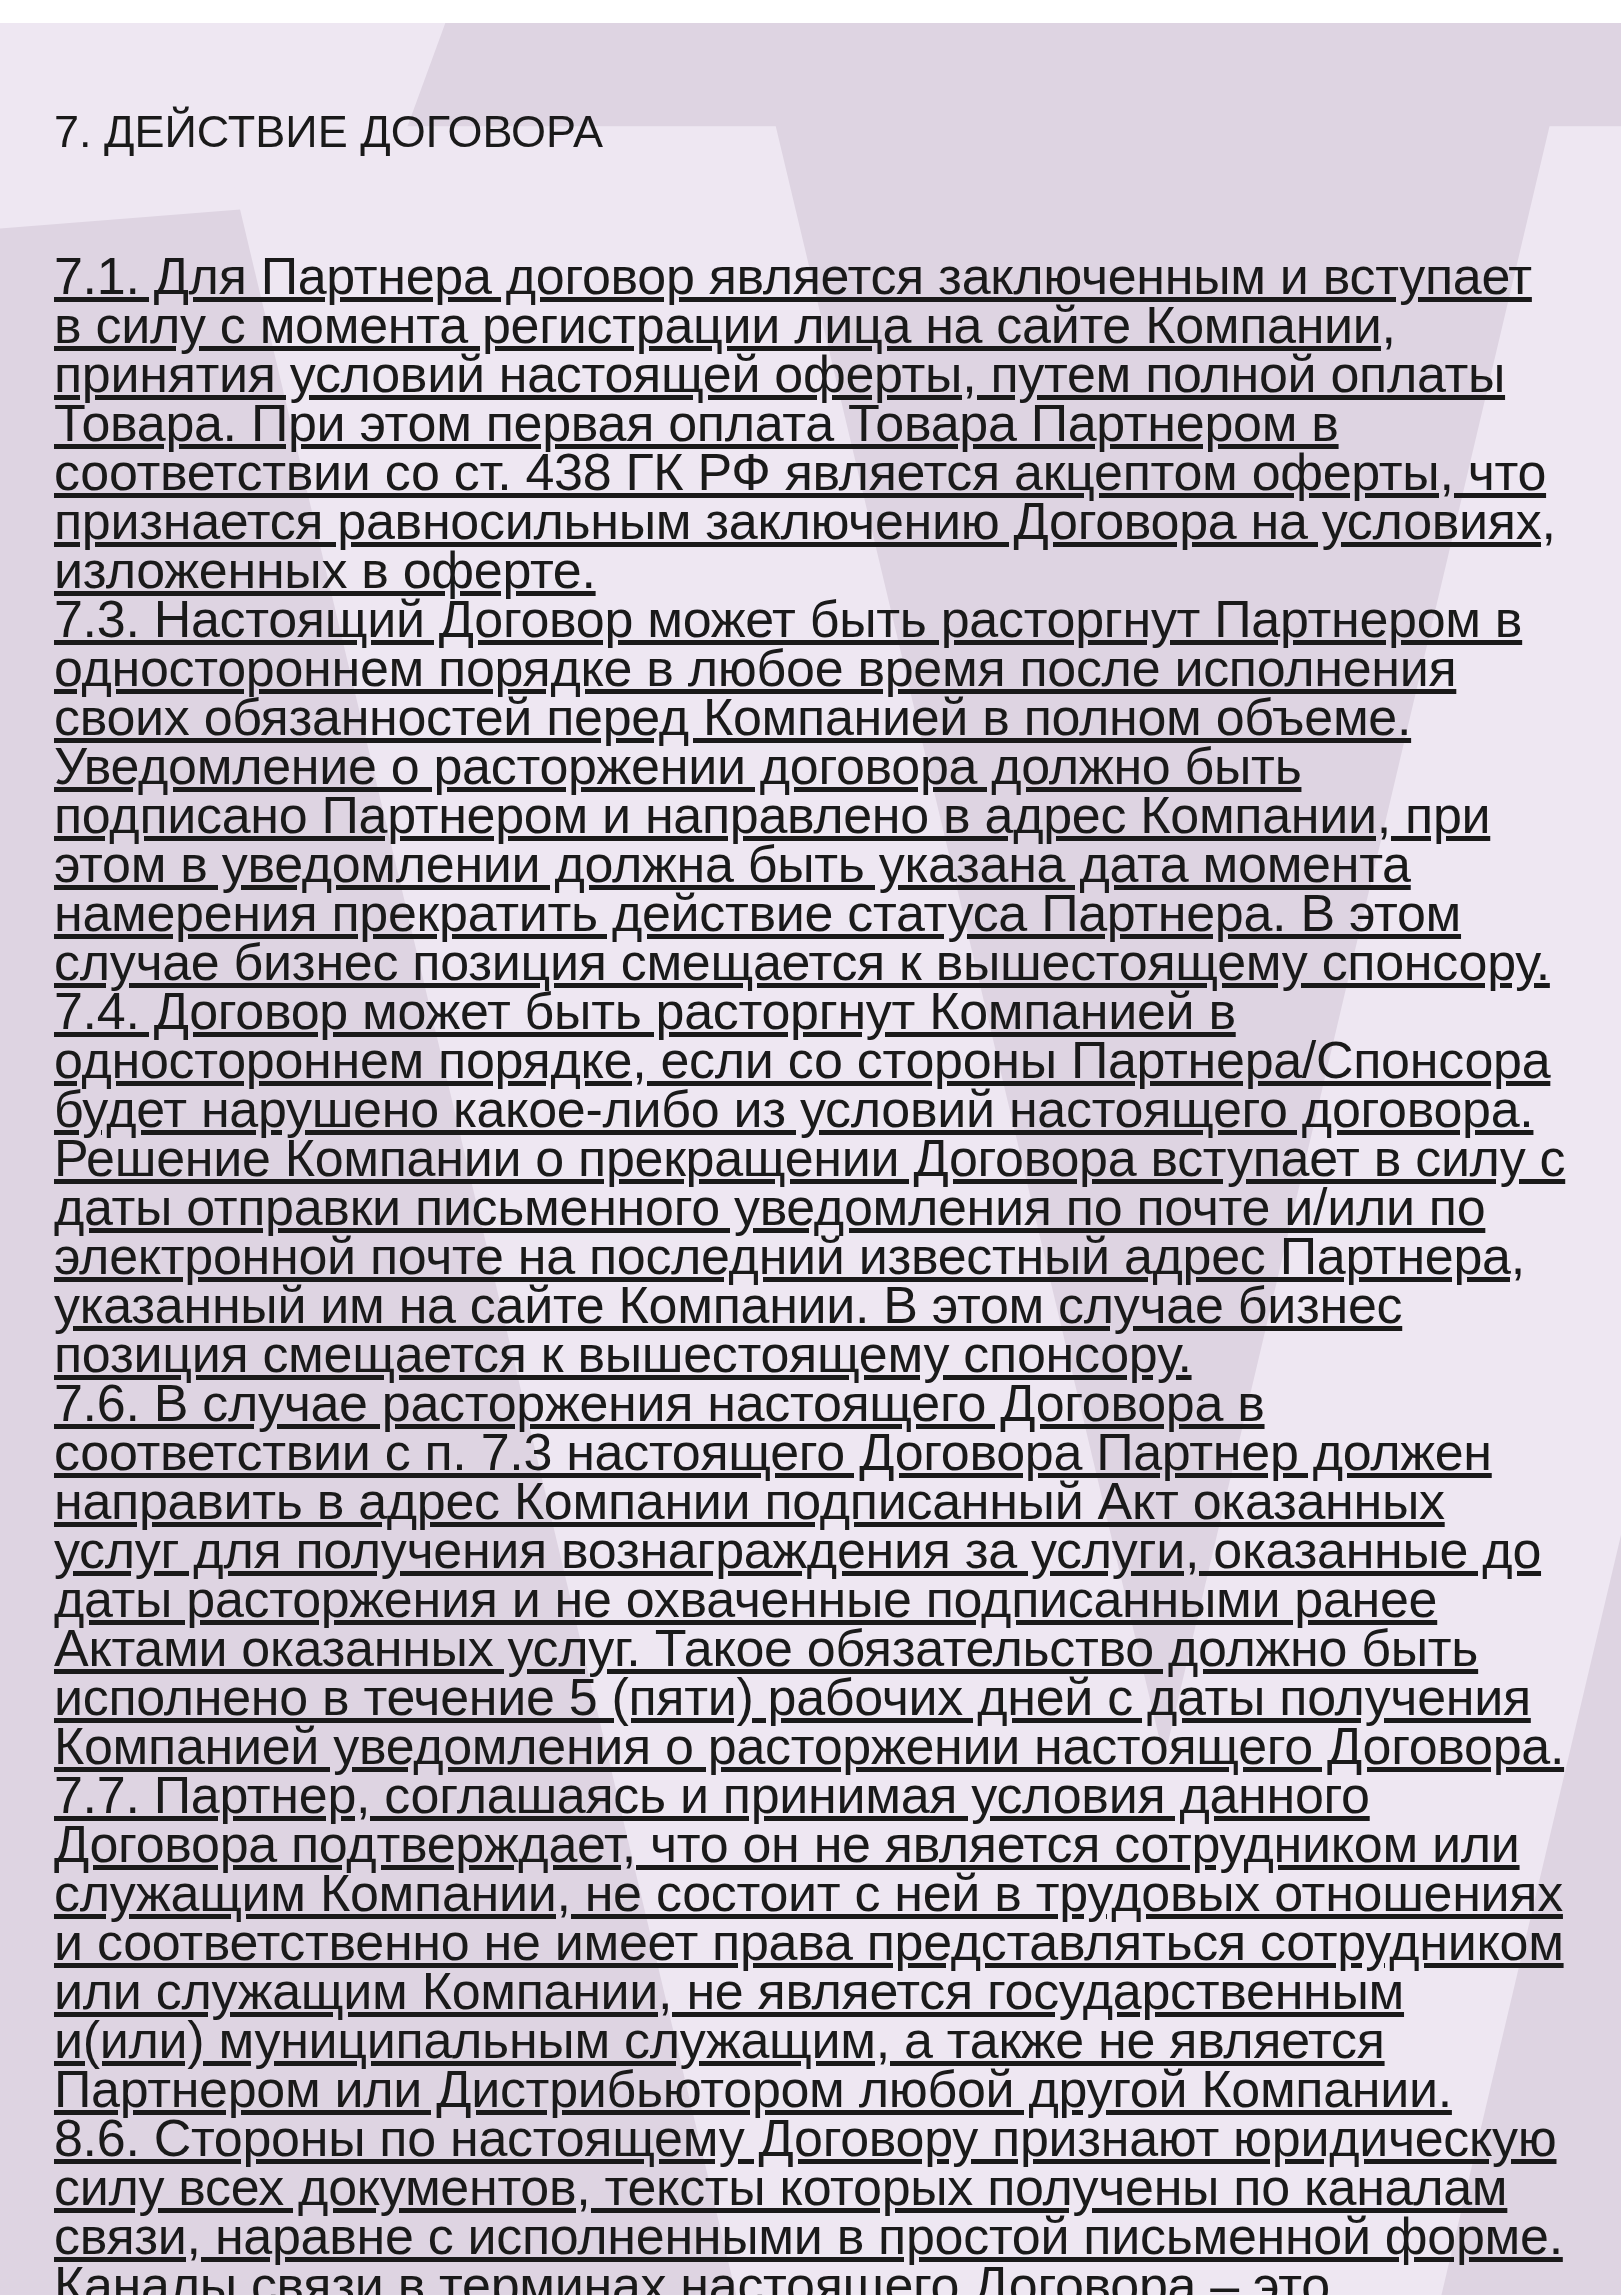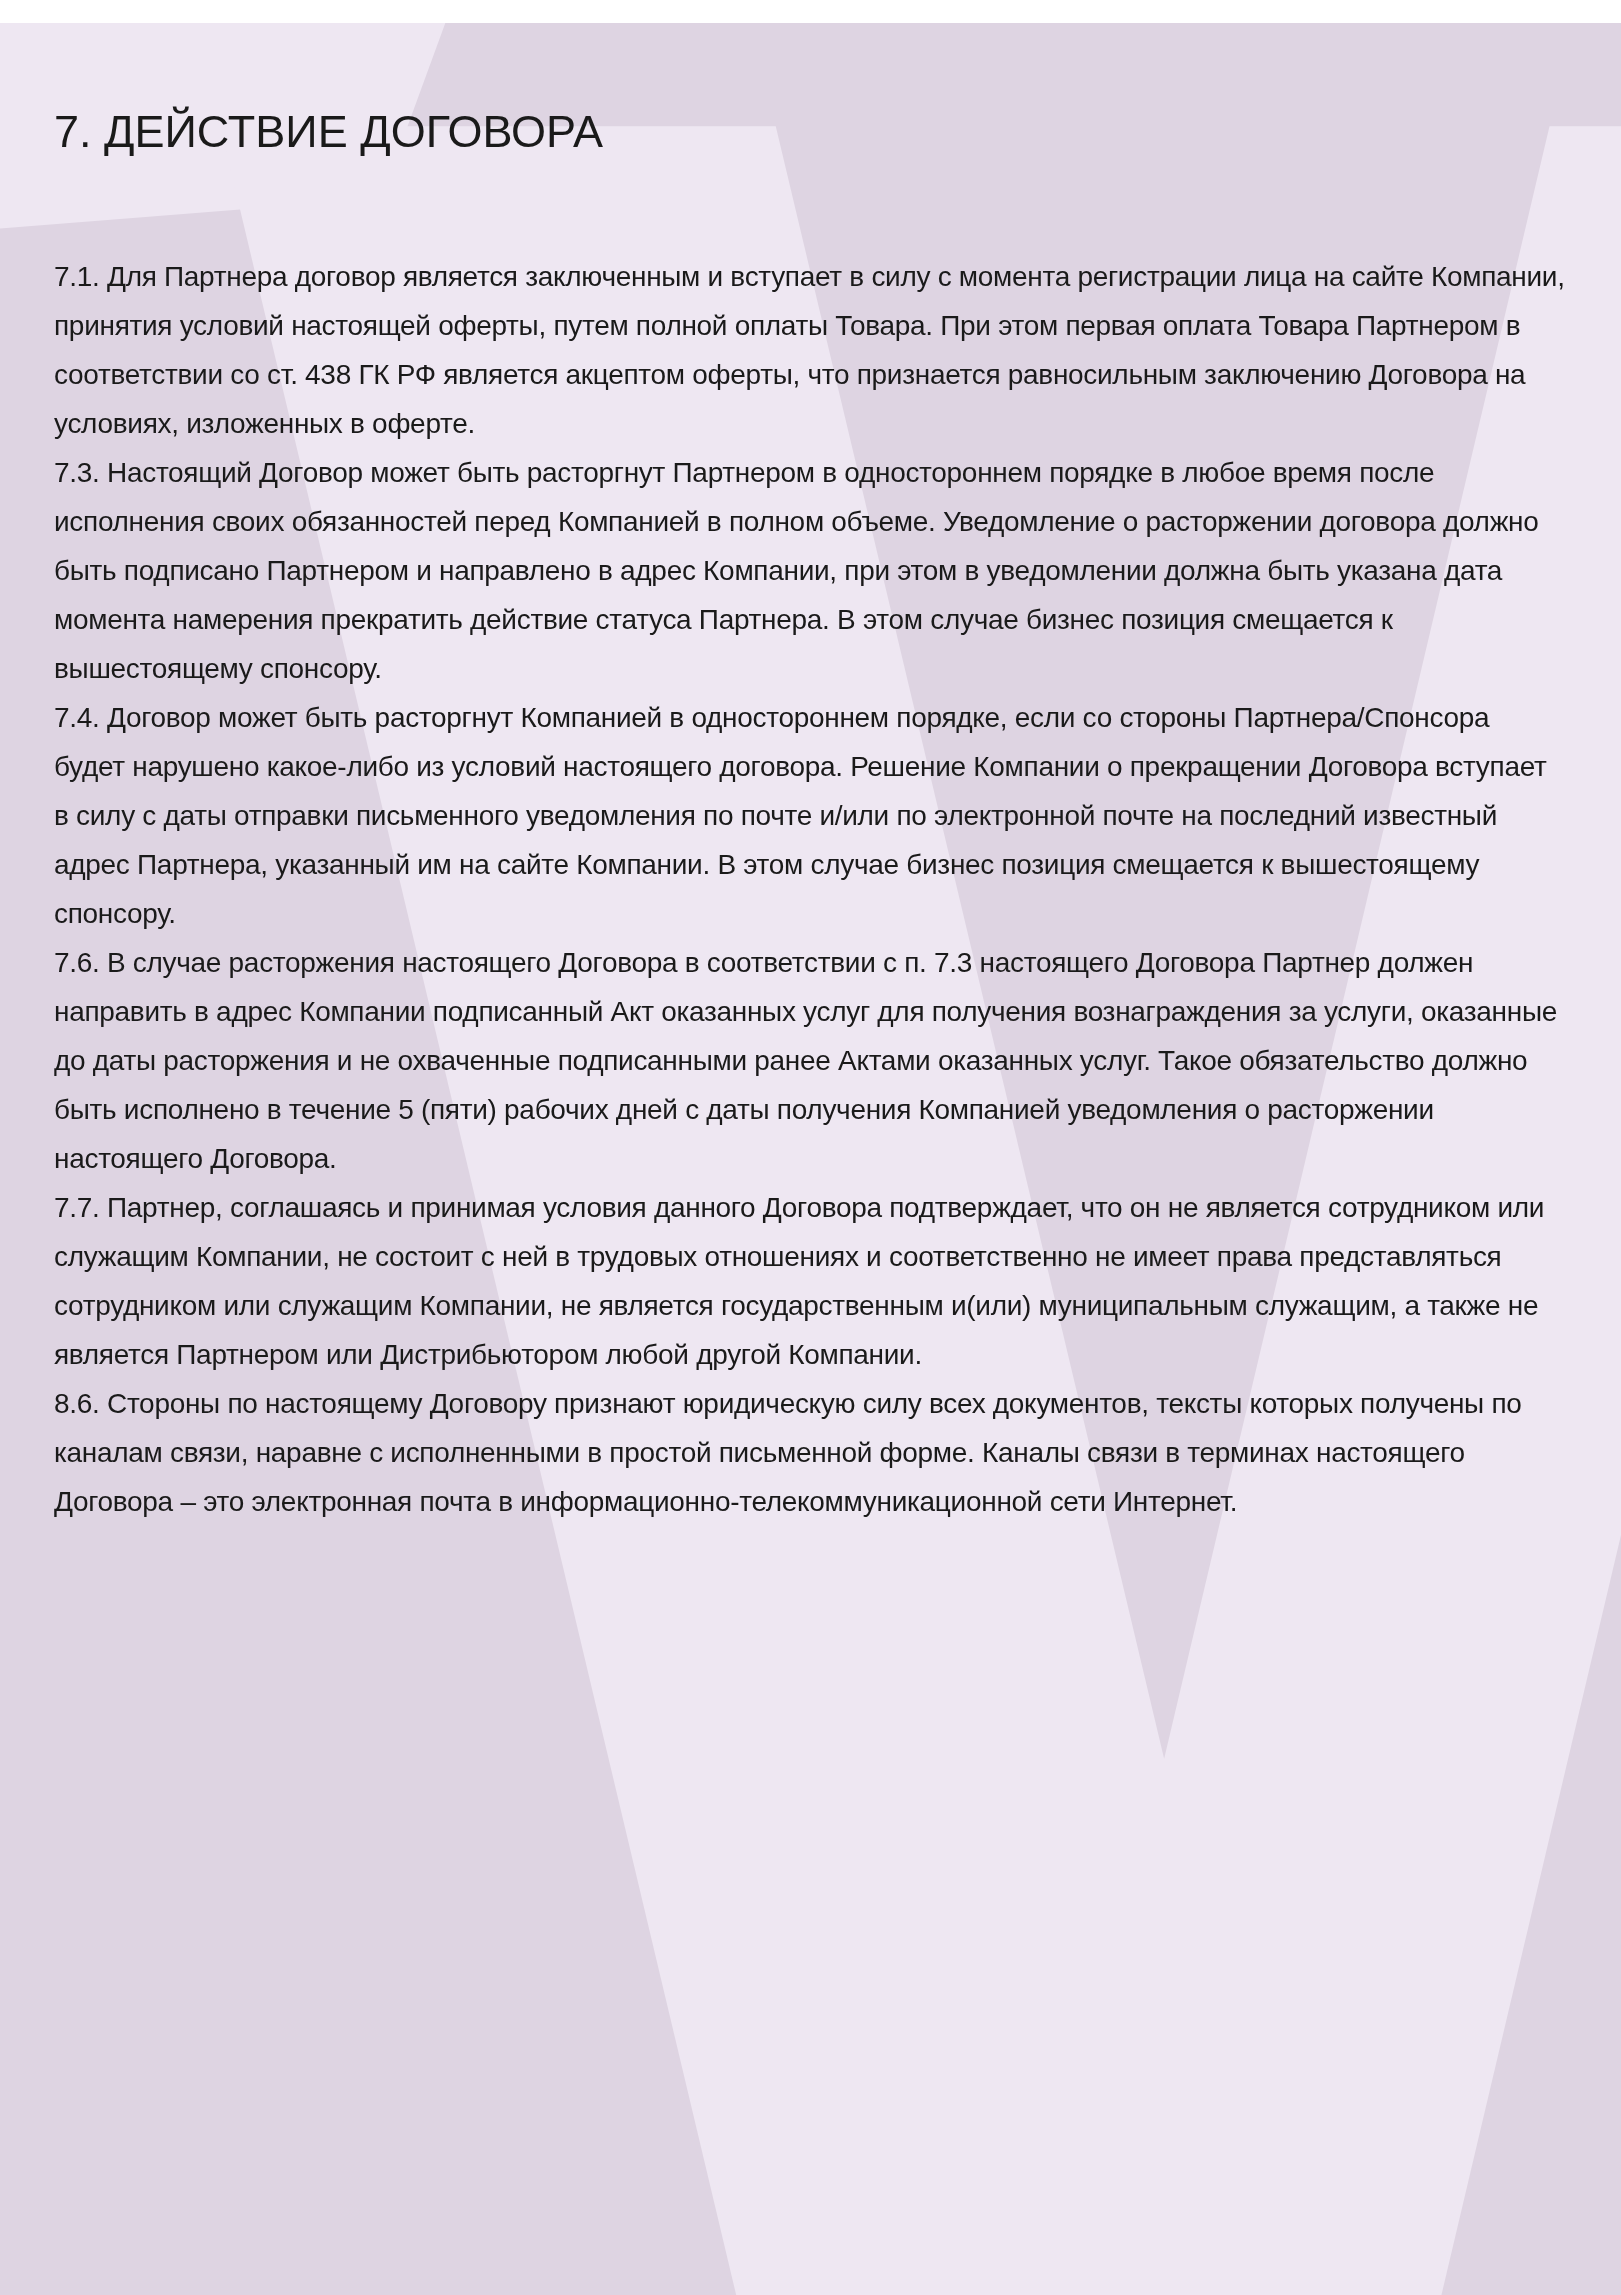--- a/index.html
+++ b/index.html
@@ -29,25 +29,26 @@
     color: #1a1a1a;
   }
   .doc-title {
     font-size: 45px;
     line-height: 49px;
     font-weight: 400;
     letter-spacing: 0;
     margin: 0 0 96px 0;
   }
   .doc-paragraph {
-    font-size: 28px;
+    font-size: 52px;
     line-height: 49px;
     letter-spacing: -0.3px;
     margin: 0;
     max-width: 1515px;
+    text-decoration: underline;
   }
 </style>
 </head>
 <body>
 
 <div class="page">
 
   <svg class="watermark" viewBox="0 0 1894 2681" preserveAspectRatio="none" aria-hidden="true">
 
     <polygon points="0,0 520,0 445,205 0,240" fill="#eee7f2"></polygon>

